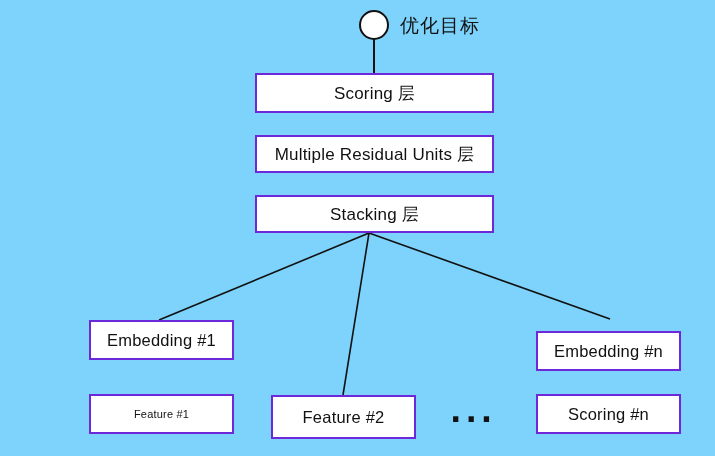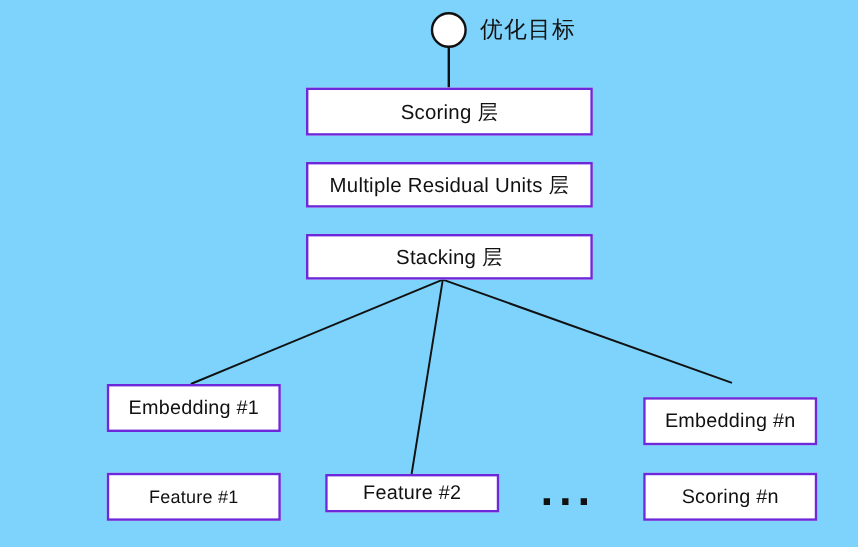--- a/index.html
+++ b/index.html
@@ -33,22 +33,22 @@
     justify-content: center;
     font-size: 17px;
     letter-spacing: 0.2px;
     white-space: nowrap;
   }
   .node-scoring   { left: 255px; top: 73px;  width: 239px; height: 40px; }
   .node-residual  { left: 255px; top: 135px; width: 239px; height: 38px; }
   .node-stacking  { left: 255px; top: 195px; width: 239px; height: 38px; }
   .node-emb1      { left: 89px;  top: 320px; width: 145px; height: 40px; font-size: 16.5px; text-align: right; }
   .node-embn      { left: 536px; top: 319px; width: 145px; height: 40px; font-size: 16.5px; margin-top: 12px; }
-  .node-feat1     { left: 89px;  top: 394px; width: 145px; height: 40px; font-size: 15px; }
-  .node-feat2     { left: 271px; top: 395px; width: 145px; height: 32px; font-size: 16.5px; }
+  .node-feat1     { left: 89px;  top: 394px; width: 145px; height: 40px; font-size: 11px; }
+  .node-feat2     { left: 271px; top: 395px; width: 145px; height: 44px; font-size: 16.5px; }
   .node-featn     { left: 536px; top: 394px; width: 145px; height: 40px; font-size: 16.5px; }
   .target-label {
     position: absolute;
     left: 400px;
     top: 15px;
     height: 22px;
     line-height: 22px;
     font-size: 19px;
     letter-spacing: 1px;
   }

